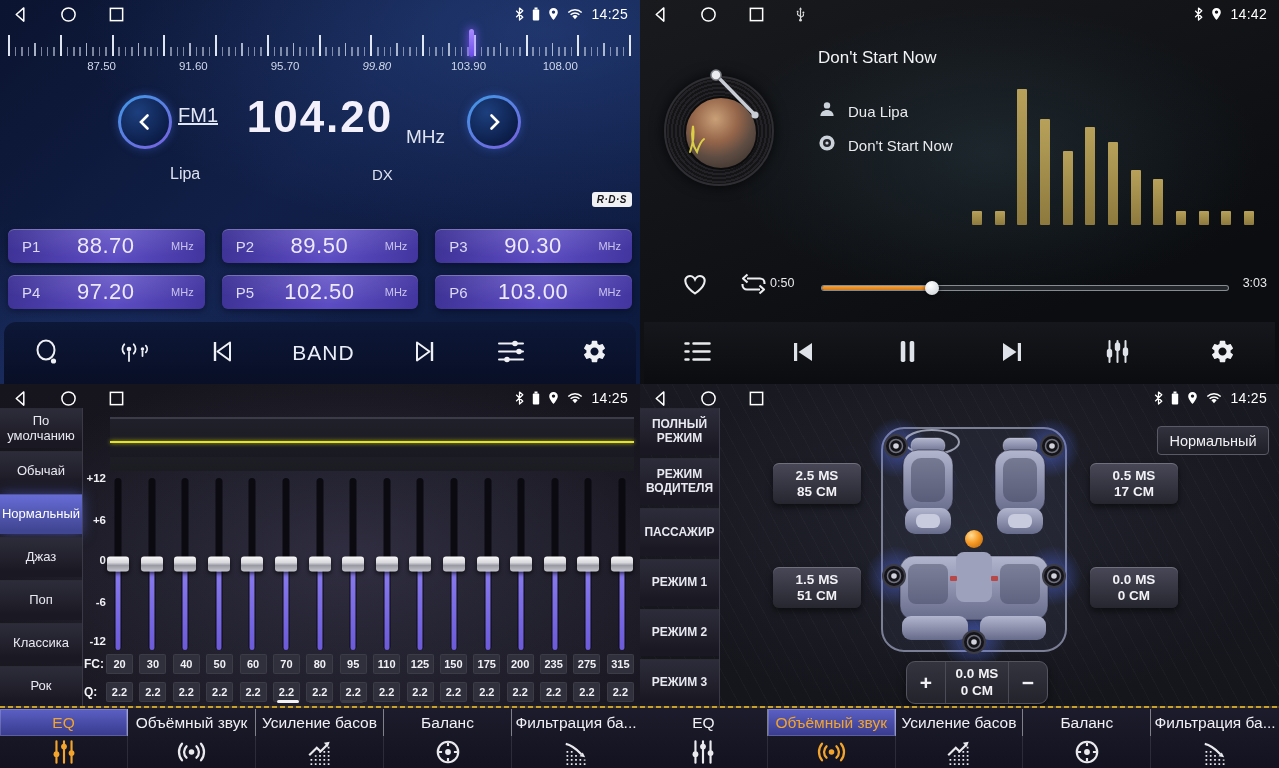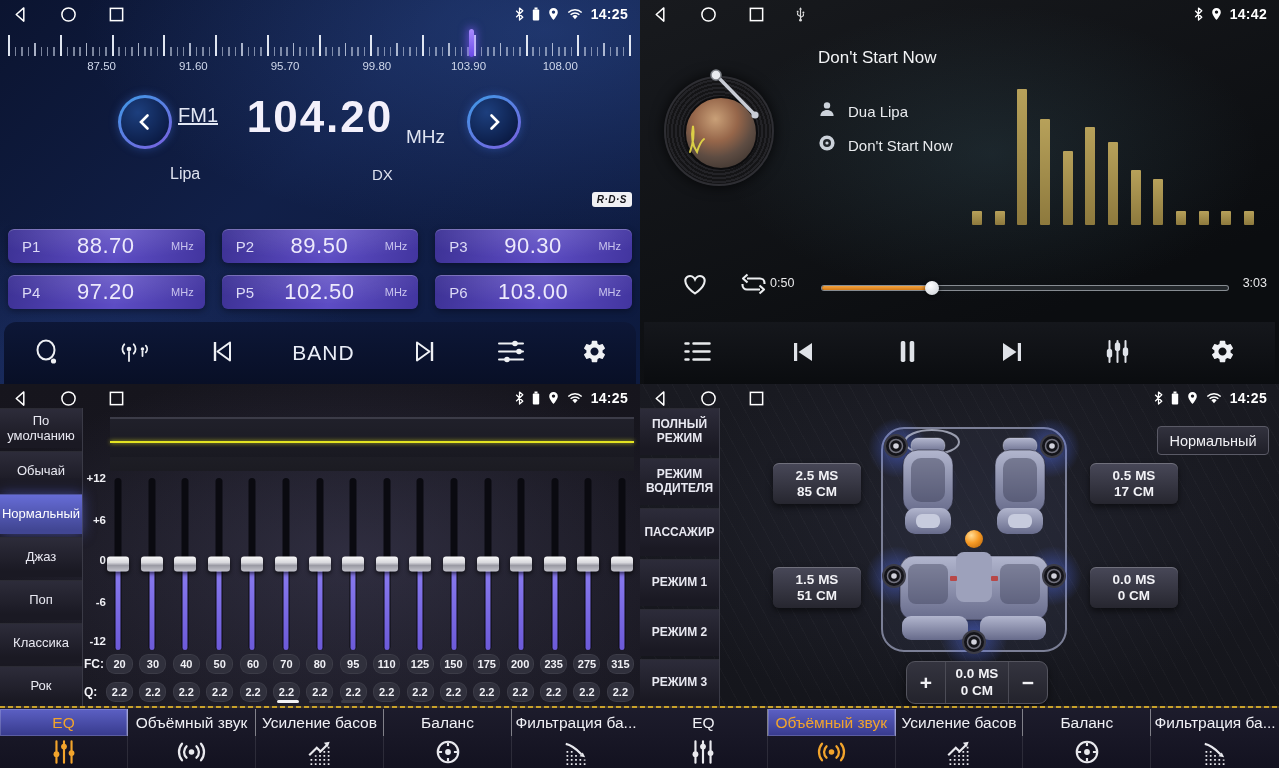--- a/index.html
+++ b/index.html
@@ -15,21 +15,21 @@
                 linear-gradient(160deg,#181a1e 0%, #0b0d10 75%); }
   #q-eq       { left:0; top:384px;  width:640px; height:384px;
     background: radial-gradient(75% 65% at 55% 45%, rgba(95,92,130,.33), transparent 78%),
                 linear-gradient(#16151d,#1b1a24); }
   #q-surround { left:640px; top:384px; width:639px; height:384px;
     background: repeating-linear-gradient(62deg, rgba(255,255,255,.022) 0 1px, transparent 1px 13px),
                 radial-gradient(70% 60% at 50% 40%, rgba(90,95,130,.14), transparent 75%),
                 linear-gradient(#191a21,#14151b); }
 
   
-  .statusbar { position:absolute; left:0; right:0; top:0; height:28px; display:flex; align-items:center; padding:0 12px; z-index:9;font-weight:bold; }
+  .statusbar { position:absolute; left:0; right:0; top:0; height:28px; display:flex; align-items:center; padding:0 12px; z-index:9; }
   .nav-group { display:flex; align-items:center; gap:31px; }
   .nav-group span, .status-right span.sicon { display:inline-flex; align-items:center; }
   .status-right { margin-left:auto; display:flex; align-items:center; gap:8px; }
   .time { font-size:14px; color:#fff; letter-spacing:.3px; }
 
   
   .ruler { position:absolute; left:8px; right:8px; top:32px; height:48px; }
   .ticks { display:flex; justify-content:space-between; align-items:flex-end; height:24px; }
   .tick { width:1.5px; height:9px; background:rgba(215,224,242,.55); }
   .tick.mid { height:13px; background:rgba(222,230,246,.75); }
@@ -115,21 +115,21 @@
   .strack { position:absolute; left:50%; transform:translateX(-50%); top:2px; bottom:2px; width:7px; border-radius:4px; background:#0a0a10; }
   .sfill { position:absolute; left:50%; transform:translateX(-50%); bottom:2px; width:5px; border-radius:3px;
     background:linear-gradient(#8a7cf0,#6c5ad8); }
   .sknob { position:absolute; left:50%; transform:translate(-50%,-50%); width:22px; height:15px; border-radius:3px;
     background:linear-gradient(#fafafa 0%, #d8d8dd 40%, #9a9aa4 60%, #c4c4cc 100%);
     box-shadow:0 2px 4px rgba(0,0,0,.7); }
   .fcq-row { position:absolute; left:106px; width:528px; display:flex; justify-content:space-between; }
   #fc-row { top:270px; } #qq-row { top:298px; }
   .fcq-label { position:absolute; left:84px; font-size:12px; font-weight:700; color:#f2f2f6; }
   #fc-label { top:273px; } #q-label { top:301px; }
-  .vbox { width:27px; height:20px; display:flex; align-items:center; justify-content:center; border-radius:9px;
+  .vbox { width:27px; height:20px; display:flex; align-items:center; justify-content:center; border-radius:2px;
     background:#30303c; color:#f0f0f5; font-size:11px; font-weight:700; cursor:pointer; box-shadow:inset 0 0 0 1px rgba(255,255,255,.06); }
   .page-dots { position:absolute; left:50%; transform:translateX(-50%); top:316px; display:flex; gap:10px; }
   .pdash { width:22px; height:3px; border-radius:2px; background:#3c3c47; }
   .pdash.active { background:#f2f2f4; }
 
   
   .tabbar { position:absolute; left:0; right:0; bottom:0; height:62px; display:flex; z-index:8;
     background:linear-gradient(#1d1c2c,#131220); }
   .tabbar::before { content:''; position:absolute; top:0; left:0; right:0; height:2px;
     background:repeating-linear-gradient(90deg,#c9a22b 0 5px, rgba(201,162,43,.22) 5px 8px); }
@@ -312,21 +312,21 @@
           <div class="tick"></div>
           <div class="tick"></div>
           <div class="tick"></div>
           <div class="tick major"></div>
         </div>
       <div class="ruler-indicator" style="left: 73.8%;"></div>
       <div class="ruler-labels">
           <span class="rlabel" style="left: 15%;">87.50</span>
           <span class="rlabel" style="left: 29.7%;">91.60</span>
           <span class="rlabel" style="left: 44.4%;">95.70</span>
-          <span class="rlabel" style="left: 59.1%;">99.80</span>
+          <span class="rlabel" style="left: 59.1%; font-style: italic;">99.80</span>
           <span class="rlabel" style="left: 73.8%;">103.90</span>
           <span class="rlabel" style="left: 88.5%;">108.00</span>
         </div>
     </div>
 
     <button class="round-btn" id="tune-down">
       <span class="inner">
         <svg width="26" height="26" viewBox="0 0 26 26">
             <path d="M15.5 6.5L9 13l6.5 6.5" fill="none" stroke="#fff" stroke-width="2.6" stroke-linecap="round"></path>
           </svg>

